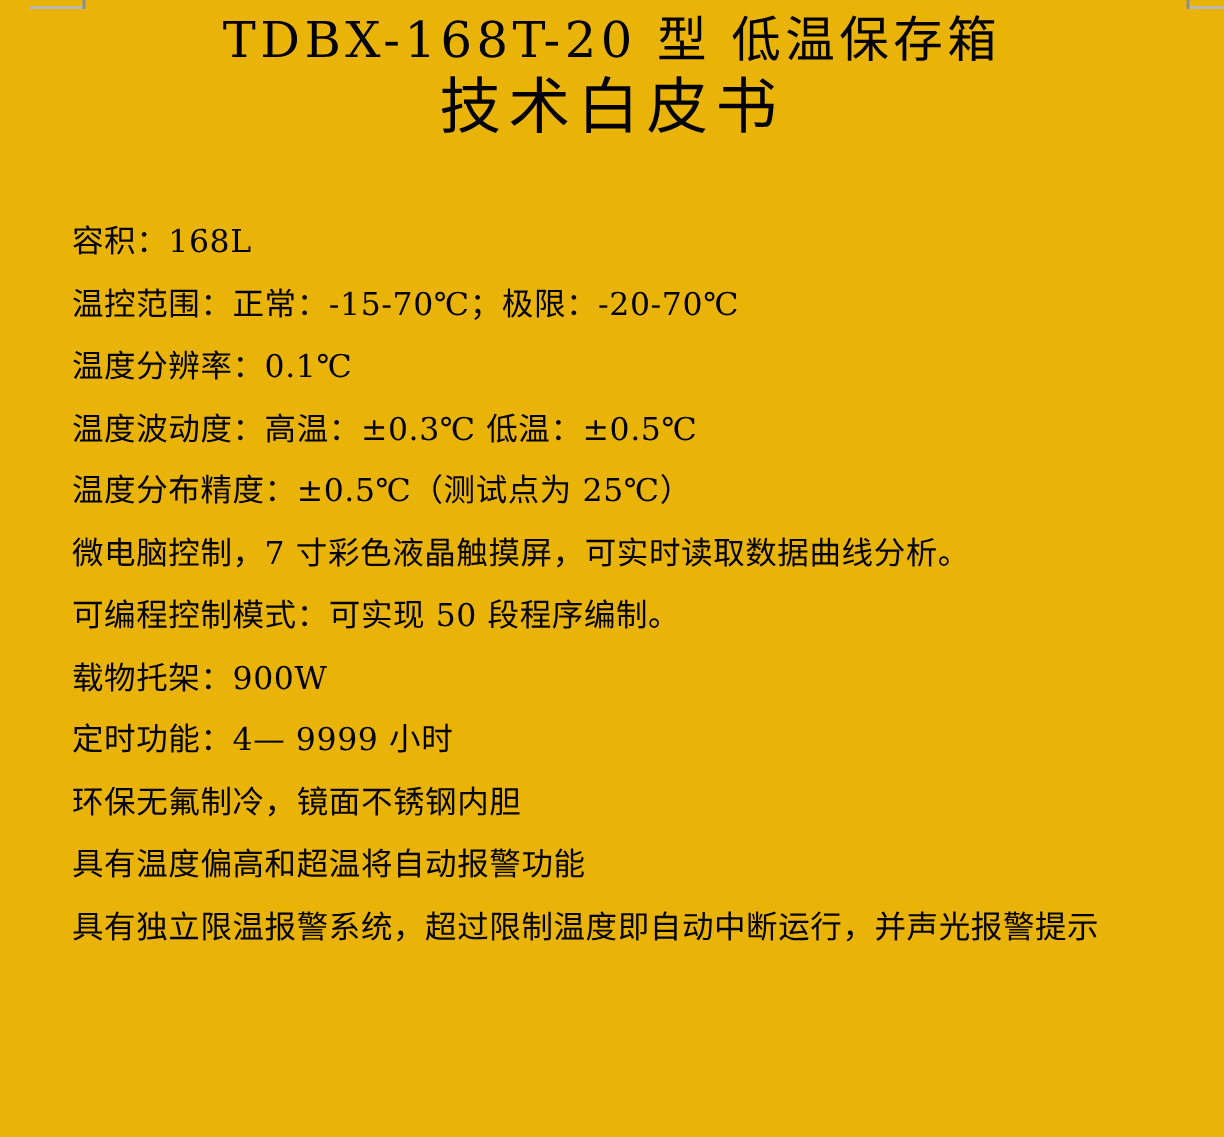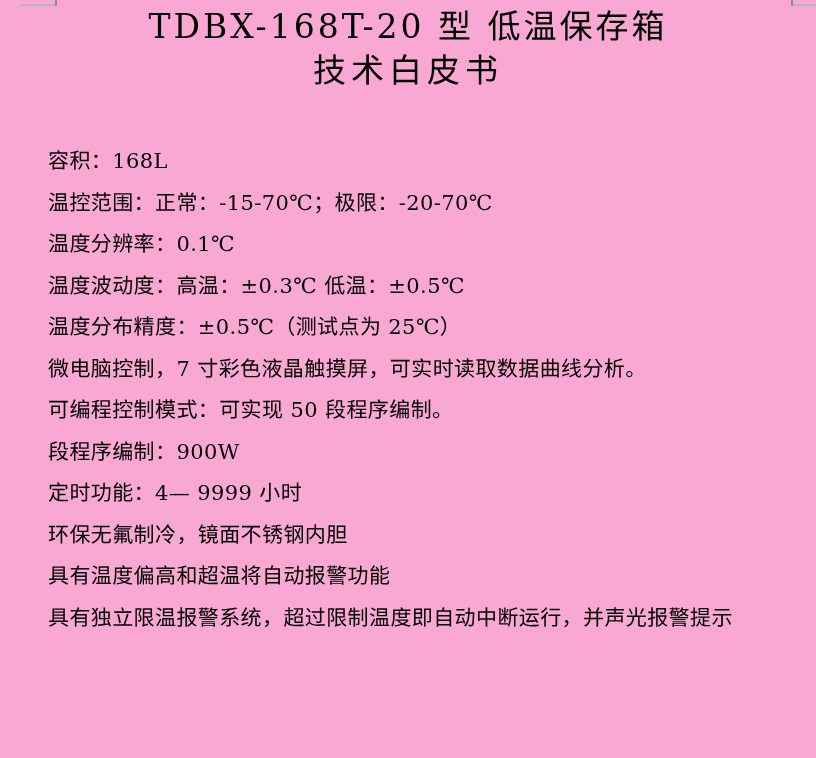--- a/index.html
+++ b/index.html
@@ -4,21 +4,21 @@
 <style>
   html, body {
     margin: 0;
     padding: 0;
     background: #ffffff;
   }
   .page {
     position: relative;
     width: 816px;
     height: 758px;
-    background: #f9a8d4;
+    background: #eab308;
     overflow: hidden;
     font-family: "DejaVu Serif", "Liberation Serif", serif;
     color: #000000;
   }
 
   
   .corner-mark { position: absolute; top: 0; }
   .corner-mark .h-line {
     position: absolute;
     top: 4px;
@@ -44,21 +44,21 @@
   }
   .doc-title {
     font-size: 33px;
     line-height: 44px;
     font-weight: normal;
     letter-spacing: 3px;
     margin: 0;
     white-space: nowrap;
   }
   .doc-subtitle {
-    font-size: 33px;
+    font-size: 41px;
     line-height: 44px;
     font-weight: normal;
     letter-spacing: 5px;
     margin: 0;
     white-space: nowrap;
   }
 
   
   .specs {
     margin-top: 48px;
@@ -93,20 +93,20 @@
   </div>
 
   <div class="specs">
     <p>容积：168L</p>
     <p>温控范围：正常：-15-70℃；极限：-20-70℃</p>
     <p>温度分辨率：0.1℃</p>
     <p>温度波动度：高温：±0.3℃ 低温：±0.5℃</p>
     <p>温度分布精度：±0.5℃（测试点为 25℃）</p>
     <p>微电脑控制，7 寸彩色液晶触摸屏，可实时读取数据曲线分析。</p>
     <p>可编程控制模式：可实现 50 段程序编制。</p>
-    <p>段程序编制：900W</p>
+    <p>载物托架：900W</p>
     <p>定时功能：4— 9999 小时</p>
     <p>环保无氟制冷，镜面不锈钢内胆</p>
     <p>具有温度偏高和超温将自动报警功能</p>
     <p>具有独立限温报警系统，超过限制温度即自动中断运行，并声光报警提示</p>
   </div>
 
 </div>
 
 </body></html>

